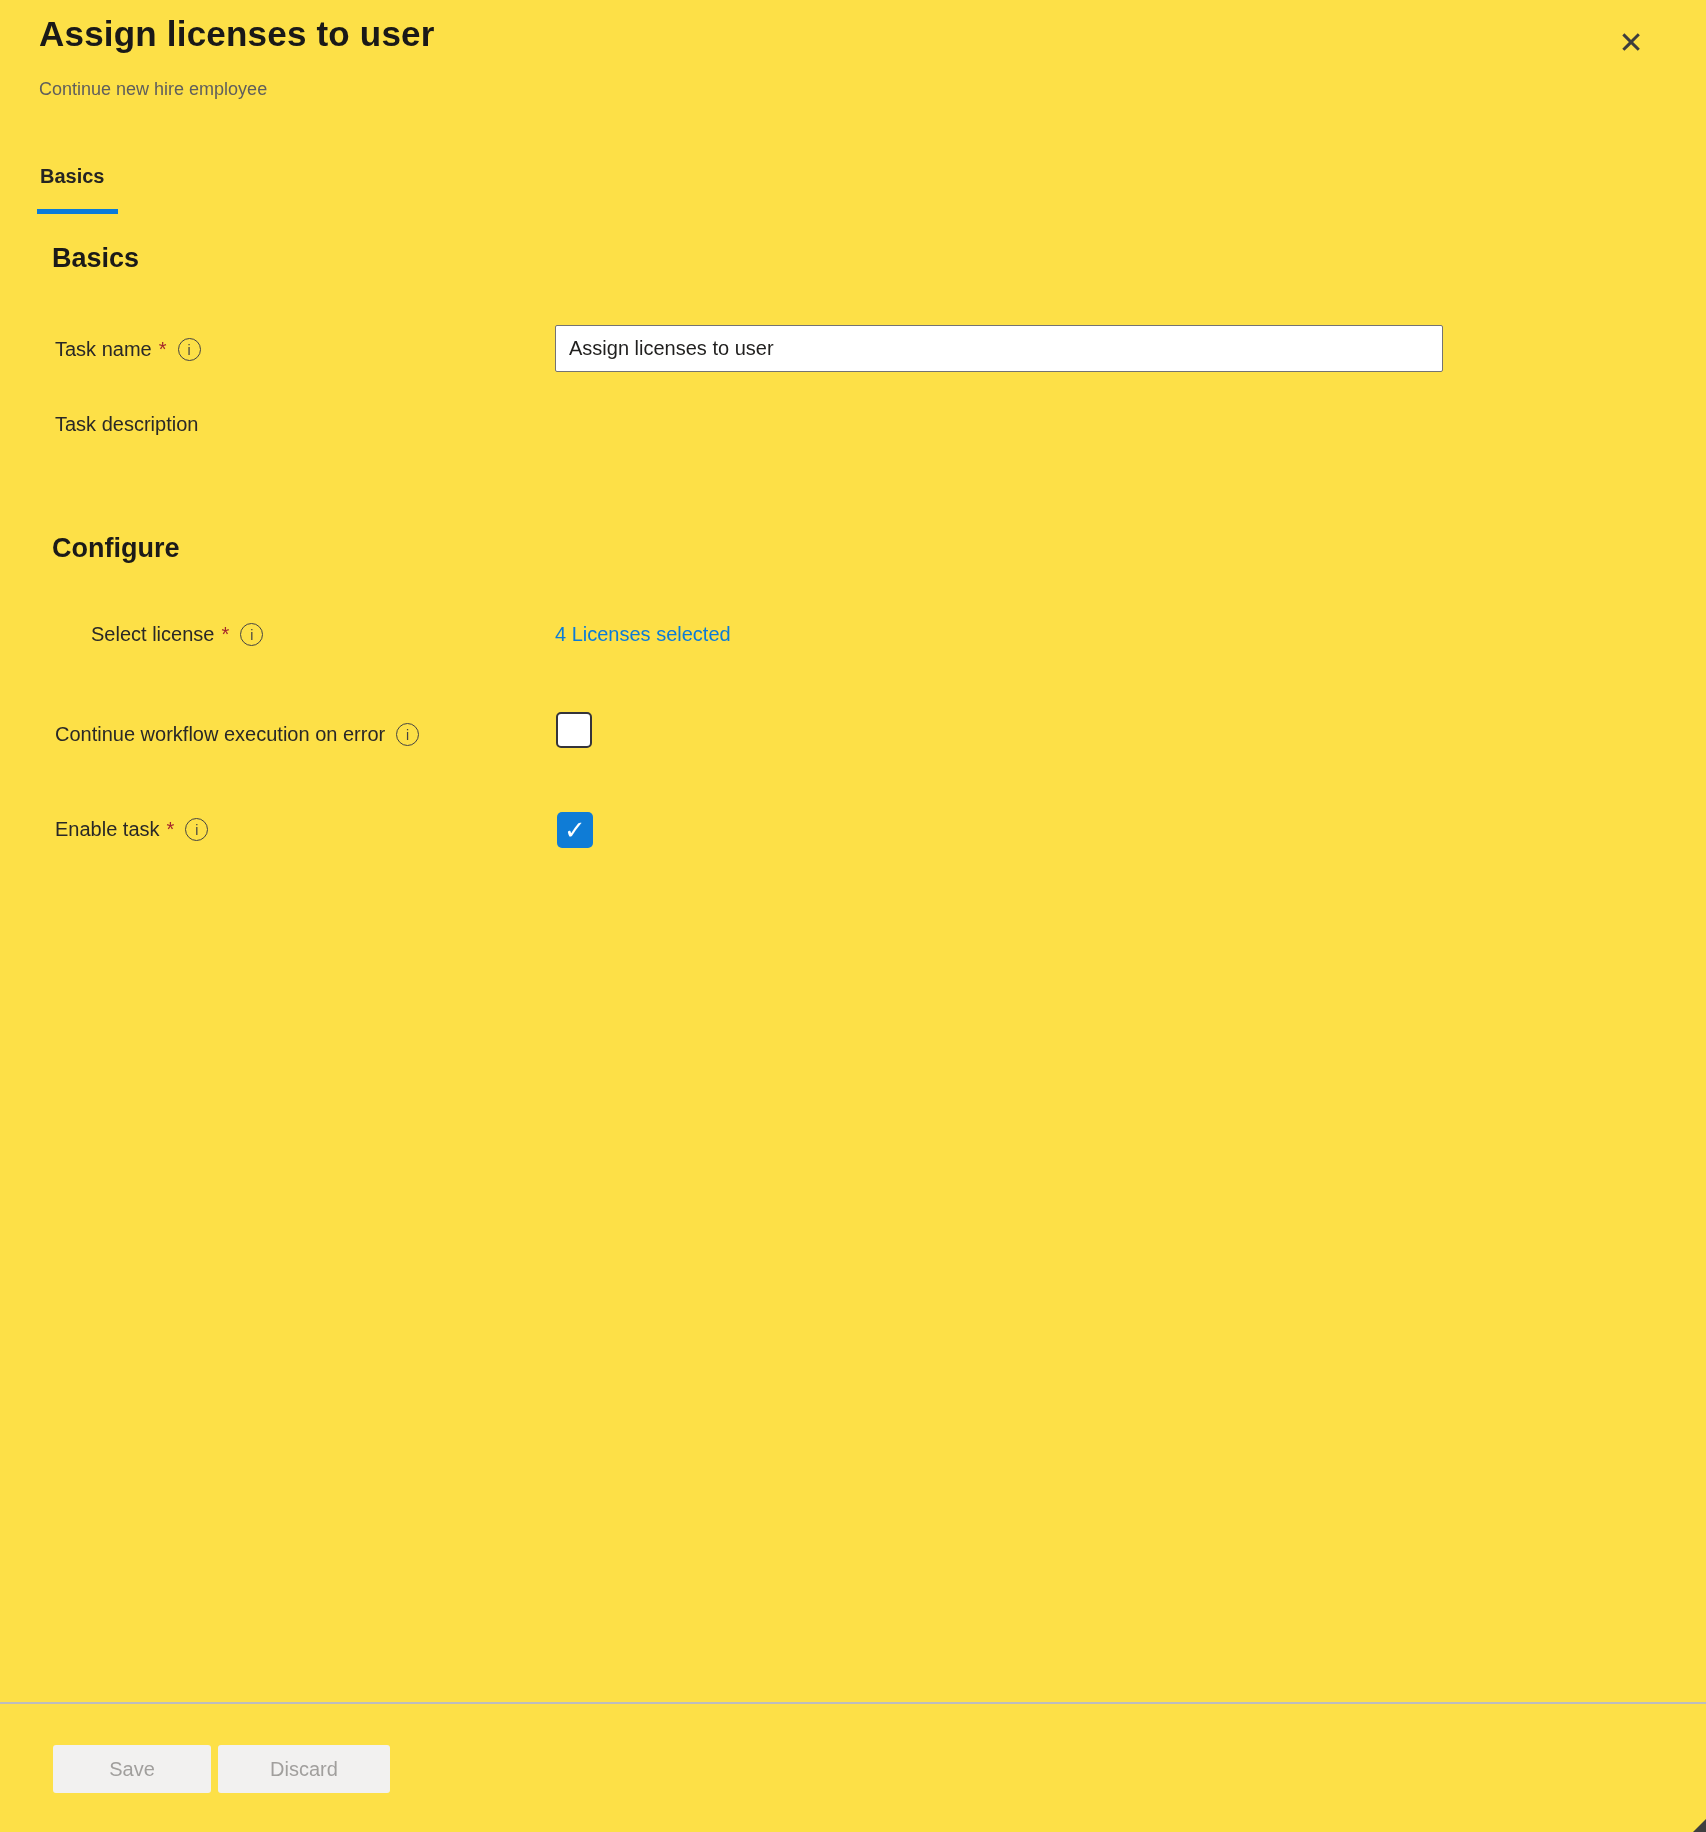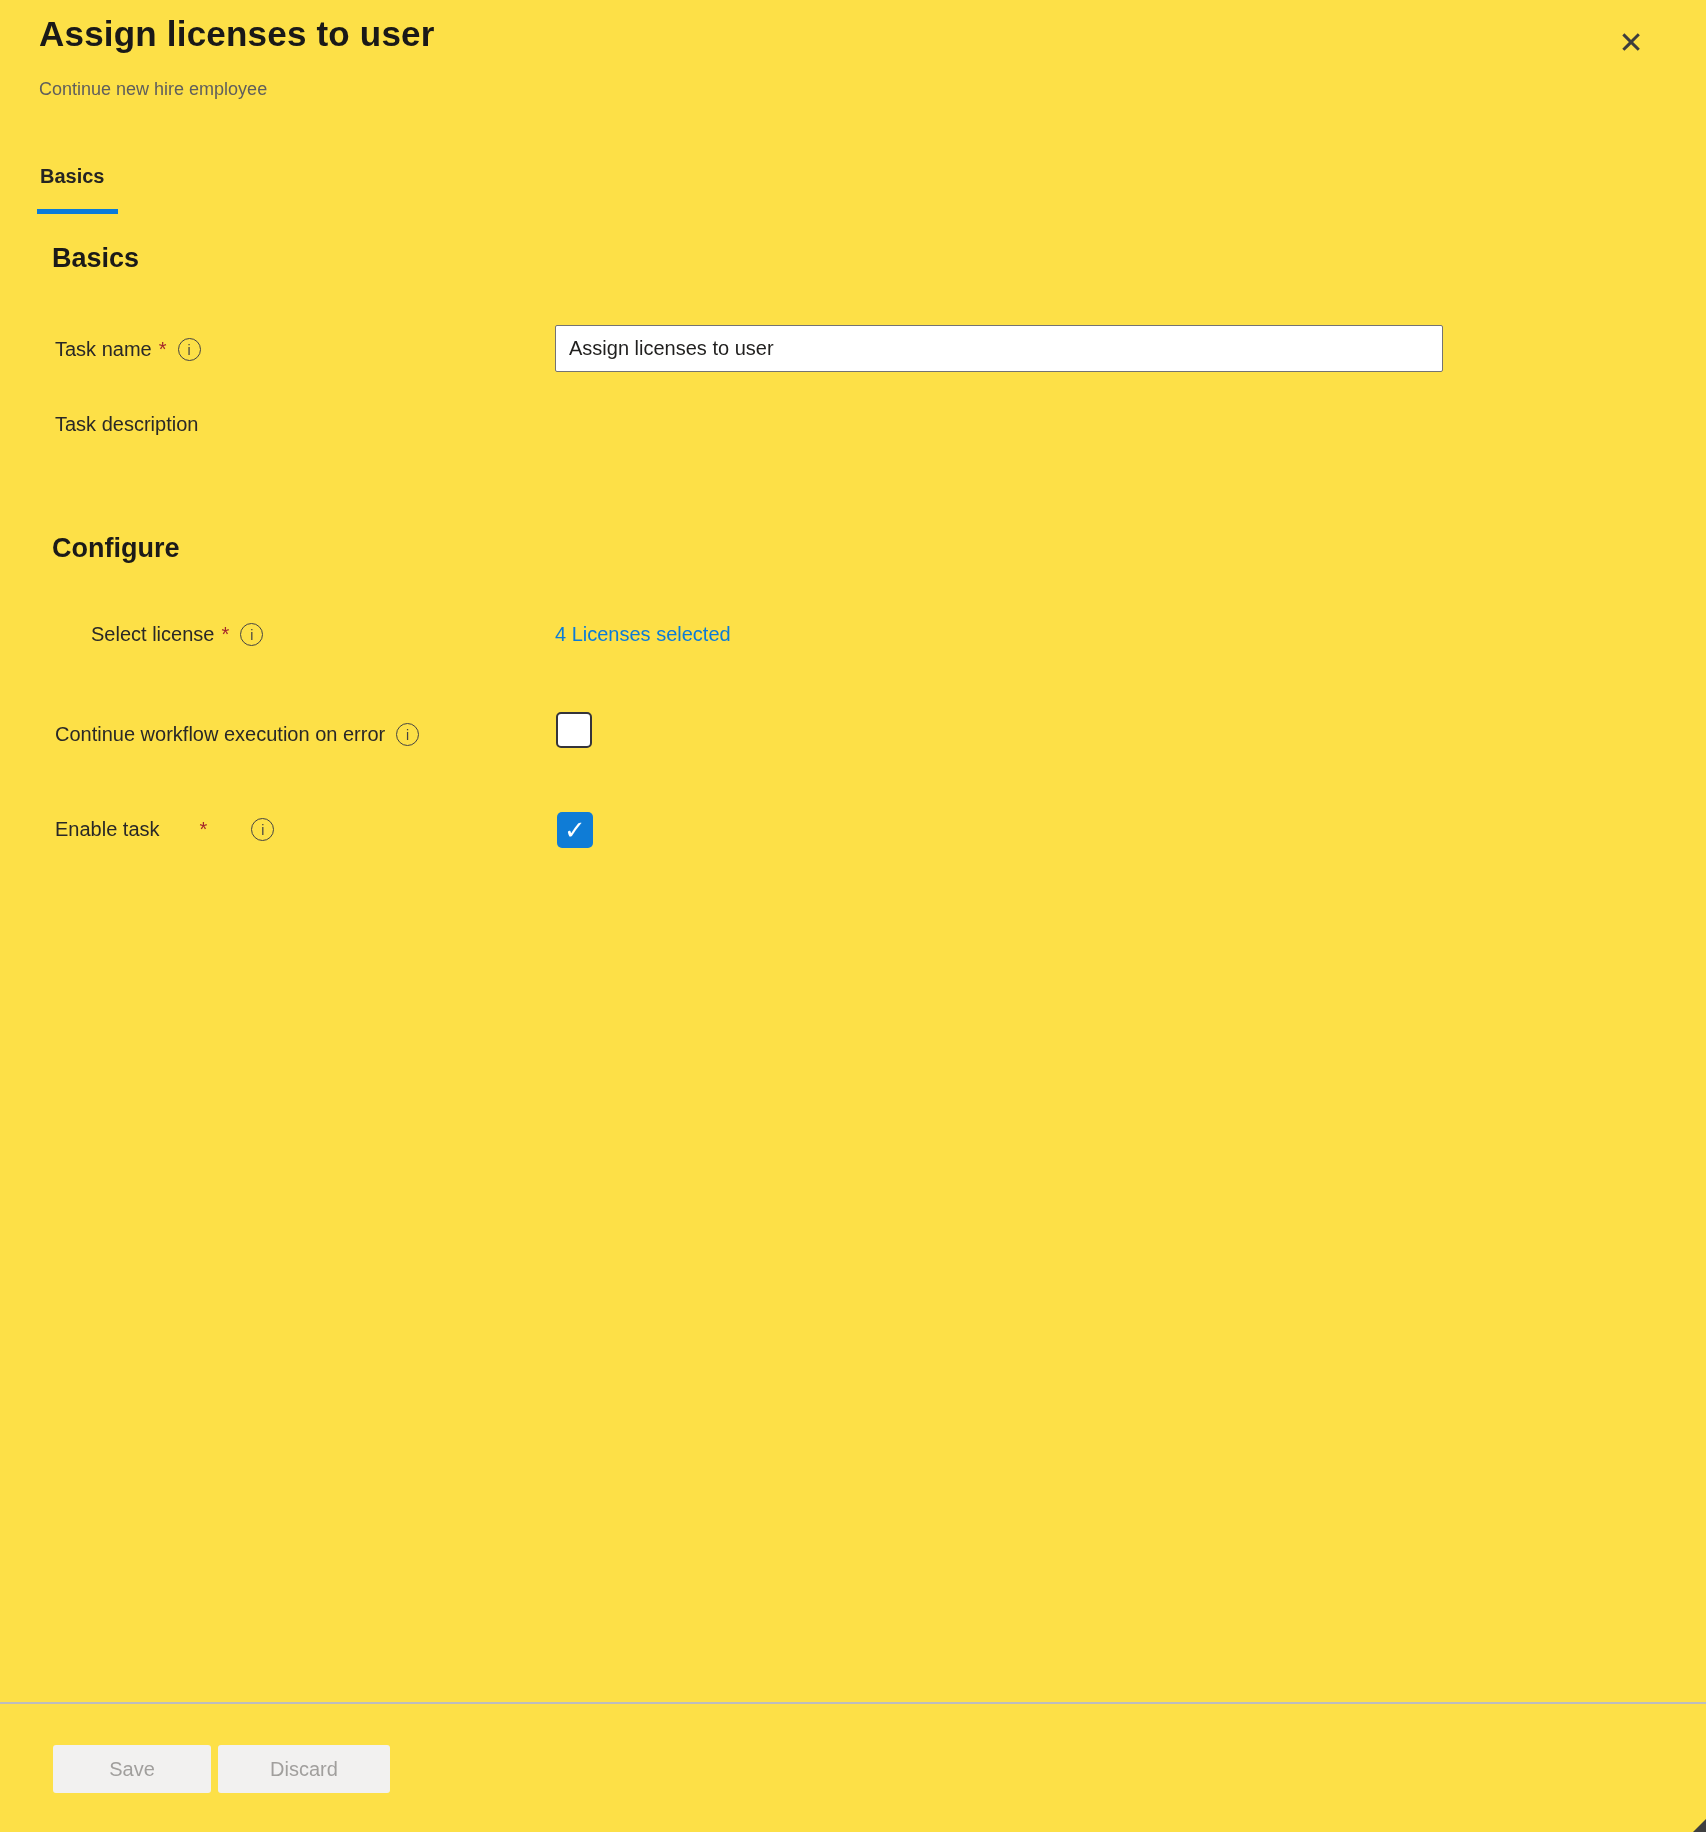--- a/index.html
+++ b/index.html
@@ -24,21 +24,21 @@
   .field-label{font-size:20px;color:#292827;display:inline-flex;align-items:center;white-space:nowrap;}
   .req{color:#a4262c;margin-left:7px;font-size:20px;}
   .info-icon{width:23px;height:23px;min-width:23px;border:1.7px solid #454442;border-radius:50%;
              display:inline-flex;align-items:center;justify-content:center;margin-left:11px;
              font-size:14px;color:#454442;box-sizing:border-box;cursor:pointer;font-weight:400;}
 
   .l-taskname{left:55px;top:338px;}
   .l-taskdesc{left:55px;top:413px;}
   .l-selectlicense{left:55px;top:623px;margin-left:36px;}
   .l-continue{left:55px;top:723px;}
-  .l-enable{left:55px;top:818px;gap:33px;}
+  .l-enable{left:55px;top:818px;}
 
   .text-input{left:555px;top:325px;width:888px;height:47px;box-sizing:border-box;
               border:1.6px solid #747372;border-radius:2px;padding:0 13px;font-size:20px;color:#201f1e;
               font-family:"Liberation Sans","DejaVu Sans",sans-serif;background:#fff;outline:none;}
   .text-area{left:555px;top:400px;width:888px;height:131px;box-sizing:border-box;
              border:1.6px solid #747372;border-radius:2px;padding:10px 13px;font-size:20px;color:#201f1e;
              font-family:"Liberation Sans","DejaVu Sans",sans-serif;background:#fff;resize:none;outline:none;line-height:1.35;}
 
   .license-link{left:555px;top:623px;font-size:20px;color:#0b7bd8;text-decoration:none;cursor:pointer;}
 

